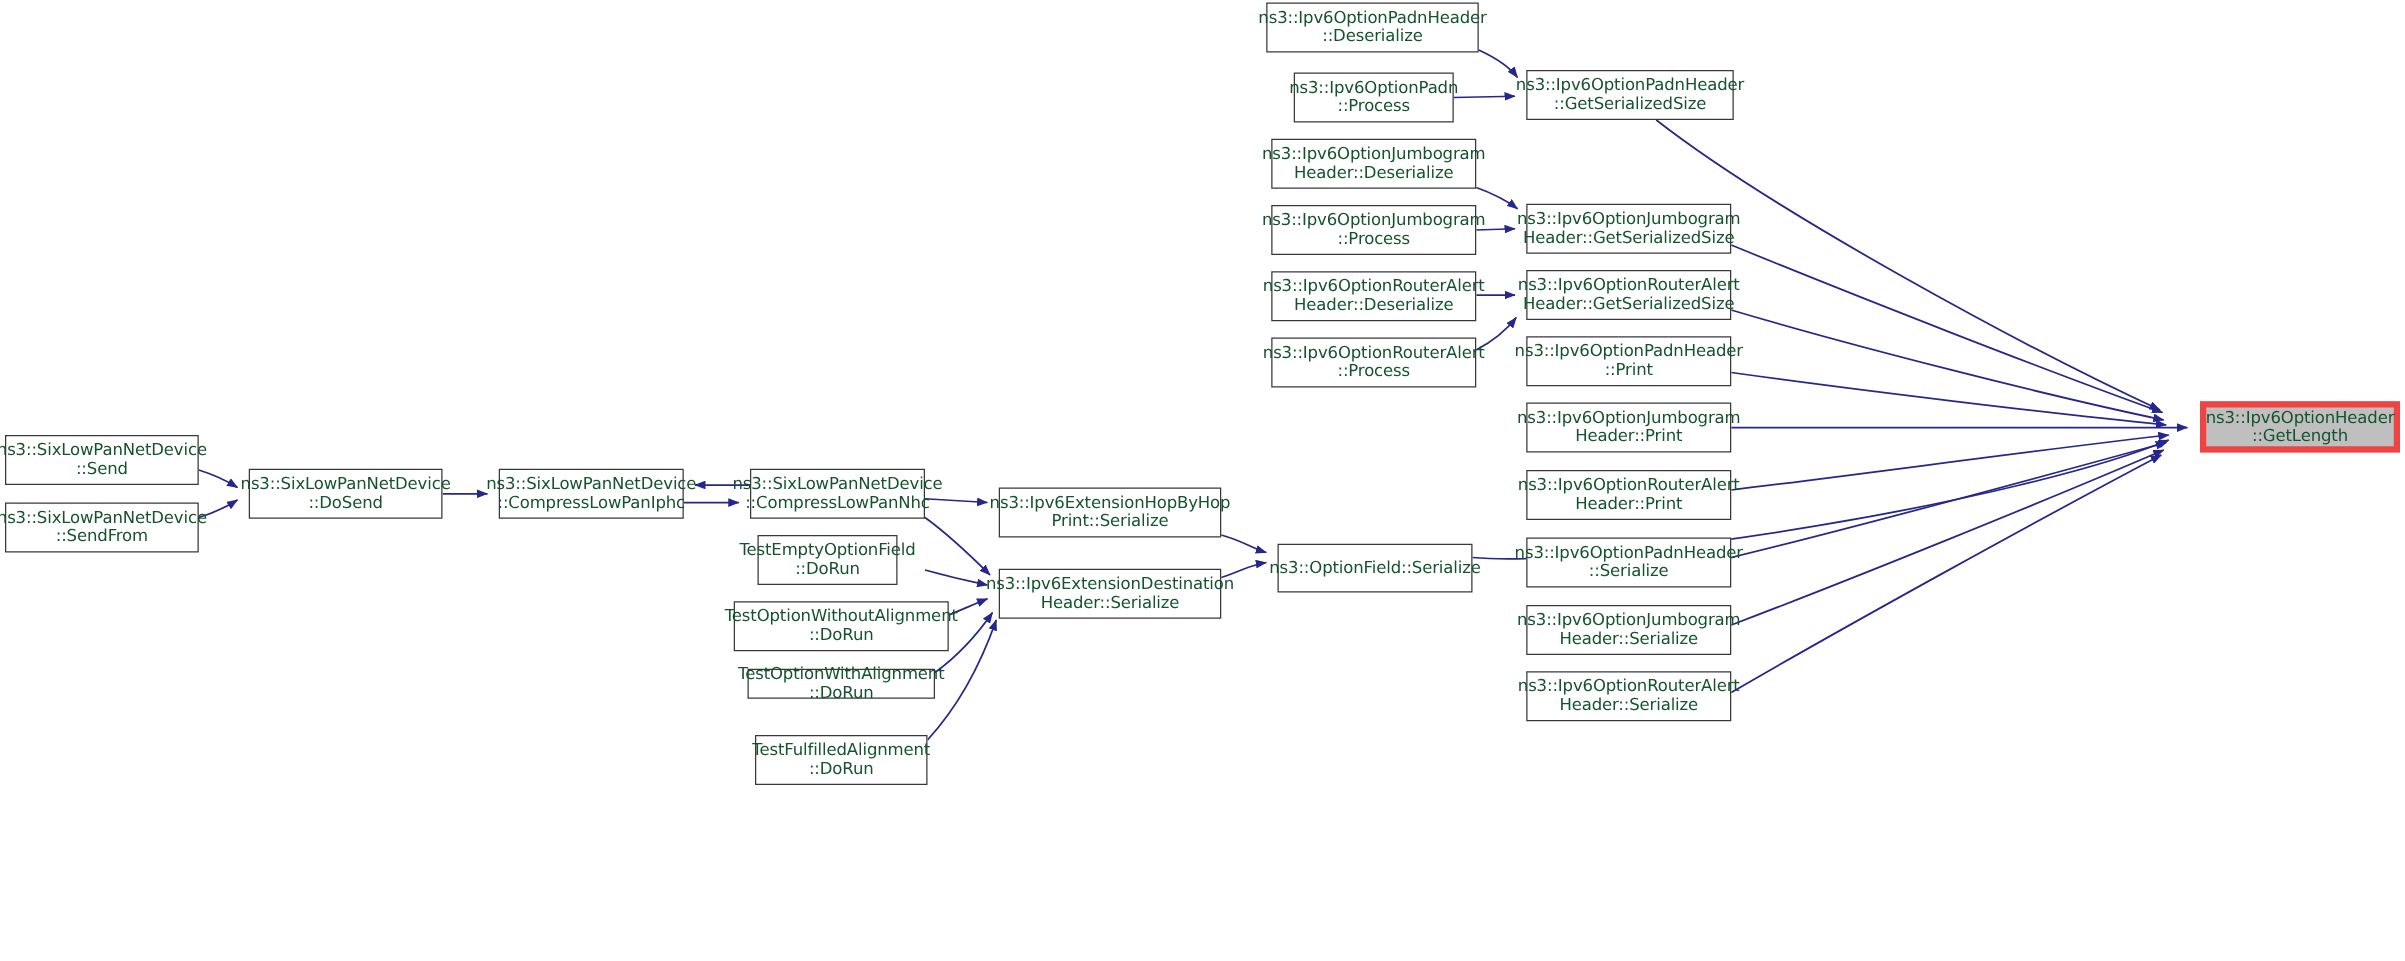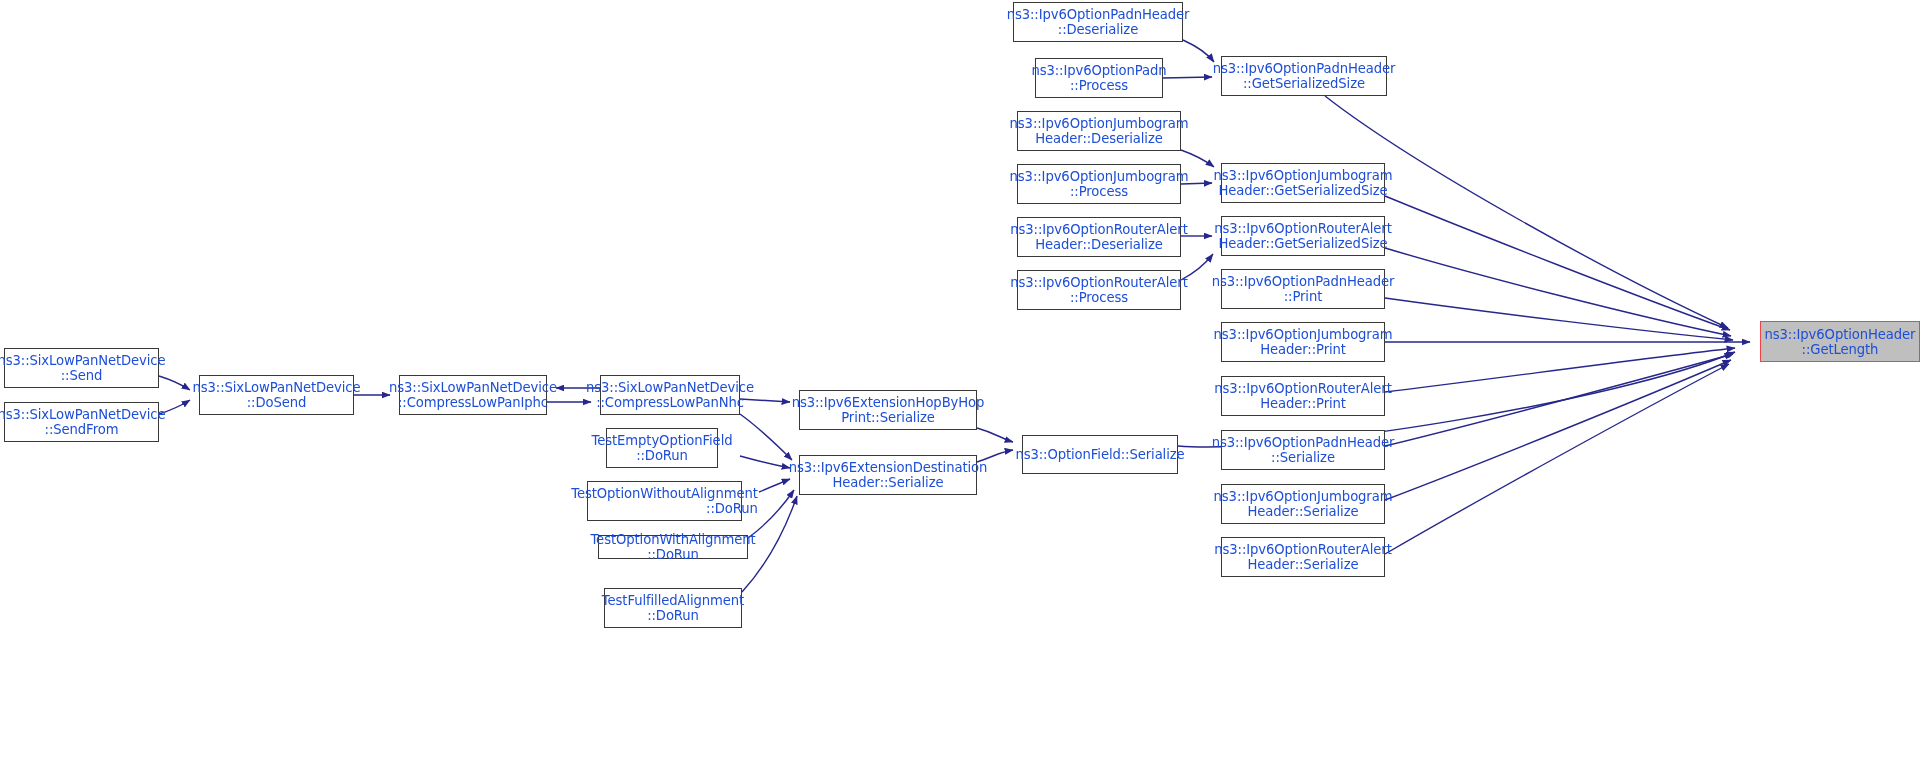--- a/index.html
+++ b/index.html
@@ -2,23 +2,23 @@
 <html><head>
 <meta charset="utf-8">
 <title>Call Graph</title>
 <style>
   html,body{margin:0;padding:0;background:#ffffff;}
   #canvas{position:relative;width:1924px;height:769px;background:#ffffff;
           font-family:"DejaVu Sans","Liberation Sans",sans-serif;overflow:hidden;}
   svg.edges{position:absolute;left:0;top:0;width:1924px;height:769px;pointer-events:none;}
   .node{position:absolute;box-sizing:border-box;display:flex;align-items:center;
         justify-content:center;text-align:center;border:1px solid #383838;
-        background:#ffffff;color:#1d4ed8;font-size:13.2px;line-height:15px;
+        background:#ffffff;color:#14532d;font-size:13.2px;line-height:15px;
         letter-spacing:-0.1px;white-space:pre-line;z-index:5;}
-  .node.highlight{background:#bfbfbf;border:1px solid #ef4444;}
+  .node.highlight{background:#bfbfbf;border:5px solid #ef4444;}
 </style>
 </head>
 <body>
 
 <div id="canvas">
   <svg class="edges" xmlns="http://www.w3.org/2000/svg">
     <defs>
       <marker id="arrow" markerWidth="9" markerHeight="7" refX="8.4" refY="3.5" orient="auto" markerUnits="userSpaceOnUse">
         <path d="M0,0 L9,3.5 L0,7 z" fill="#26268c"></path>
       </marker>
@@ -93,21 +93,21 @@
       <div class="node" style="left: 4px; top: 402px; width: 155px; height: 40px;">ns3::SixLowPanNetDevice
 ::SendFrom</div>
       <div class="node" style="left: 199px; top: 375px; width: 155px; height: 40px;">ns3::SixLowPanNetDevice
 ::DoSend</div>
       <div class="node" style="left: 399px; top: 375px; width: 148px; height: 40px;">ns3::SixLowPanNetDevice
 ::CompressLowPanIphc</div>
       <div class="node" style="left: 600px; top: 375px; width: 140px; height: 40px;">ns3::SixLowPanNetDevice
 ::CompressLowPanNhc</div>
       <div class="node" style="left: 606px; top: 428px; width: 112px; height: 40px;">TestEmptyOptionField
 ::DoRun</div>
-      <div class="node" style="left: 587px; top: 481px; width: 155px; height: 40px; text-align: right;">TestOptionWithoutAlignment
+      <div class="node" style="left: 587px; top: 481px; width: 172px; height: 40px;">TestOptionWithoutAlignment
 ::DoRun</div>
       <div class="node" style="left: 598px; top: 535px; width: 150px; height: 24px; text-align: center;">TestOptionWithAlignment
 ::DoRun</div>
       <div class="node" style="left: 604px; top: 588px; width: 138px; height: 40px;">TestFulfilledAlignment
 ::DoRun</div>
       <div class="node" style="left: 799px; top: 390px; width: 178px; height: 40px;">ns3::Ipv6ExtensionHopByHop
 Print::Serialize</div>
       <div class="node" style="left: 799px; top: 455px; width: 178px; height: 40px;">ns3::Ipv6ExtensionDestination
 Header::Serialize</div>
       <div class="node" style="left: 1022px; top: 435px; width: 156px; height: 39px;">ns3::OptionField::Serialize</div>

